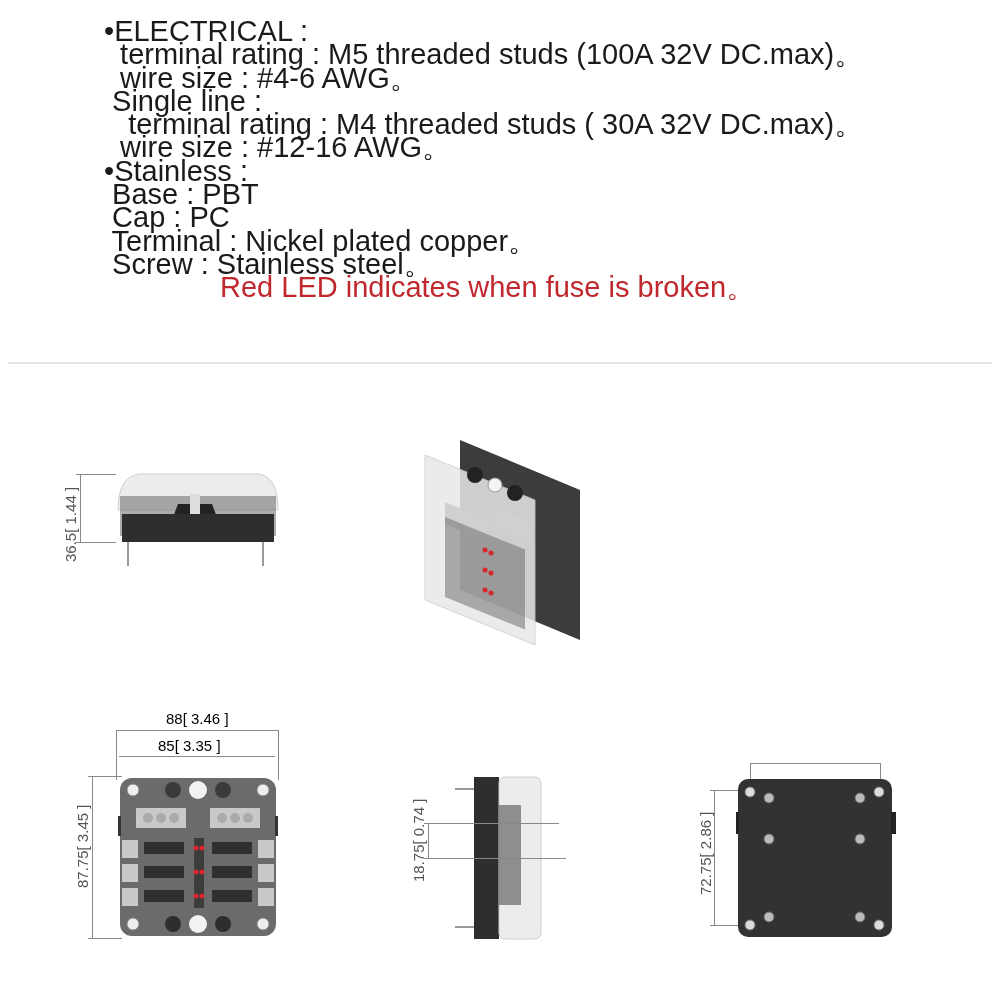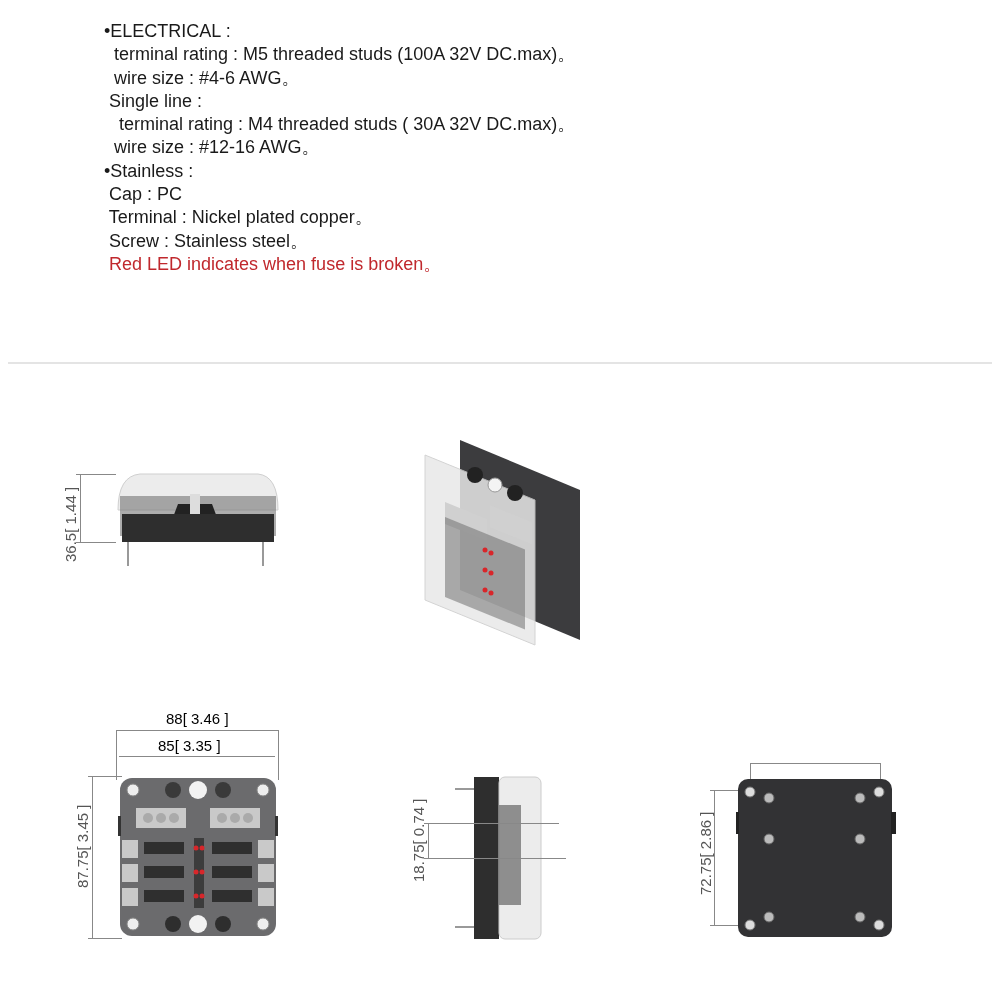--- a/index.html
+++ b/index.html
@@ -1,38 +1,39 @@
 <!DOCTYPE html>
 <html><head>
 <meta charset="utf-8">
 <style>
   html, body { margin:0; padding:0; }
   body { width:1000px; height:1000px; background:#ffffff; position:relative; overflow:hidden;
          font-family:"Liberation Sans", "DejaVu Sans", sans-serif; color:#1a1a1a; }
-  .specs { position:absolute; left:104px; top:20px; font-size:18px; line-height:23.3px; }
+  .specs { position:absolute; left:104px; top:20px; font-size:29px; line-height:23.3px; }
   .specs .line { white-space:pre; }
-  .specs .red { color:#c0282d; }
+  .specs .red { color:#c0282d;text-align:center; }
   .divider { position:absolute; left:8px; right:8px; top:362px; height:2px; background:#e4e4e4; }
   .dim { position:absolute; font-size:15px; color:#000000; white-space:nowrap; }
   .vtext { position:absolute; font-size:15px; color:#555; white-space:nowrap; transform:rotate(-90deg); transform-origin:left top; }
   .hline { position:absolute; height:1px; background:#888; }
   .vline { position:absolute; width:1px; background:#888; }
   svg { position:absolute; }
 </style>
 </head>
 <body>
 
 <div class="specs">
   <div class="line">•ELECTRICAL :</div>
   <div class="line">  terminal rating : M5 threaded studs (100A 32V DC.max)。</div>
   <div class="line">  wire size : #4-6 AWG。</div>
   <div class="line"> Single line :</div>
   <div class="line">   terminal rating : M4 threaded studs ( 30A 32V DC.max)。</div>
   <div class="line">  wire size : #12-16 AWG。</div>
   <div class="line">•Stainless :</div>
+  <div class="line"> Base : PBT</div>
   <div class="line"> Cap : PC</div>
   <div class="line"> Terminal : Nickel plated copper。</div>
   <div class="line"> Screw : Stainless steel。</div>
   <div class="line red"> Red LED indicates when fuse is broken。</div>
 </div>
 
 <div class="divider"></div>
 
 <div>
   <svg style="left:110px;top:470px" width="175" height="100" viewBox="0 0 175 100">

